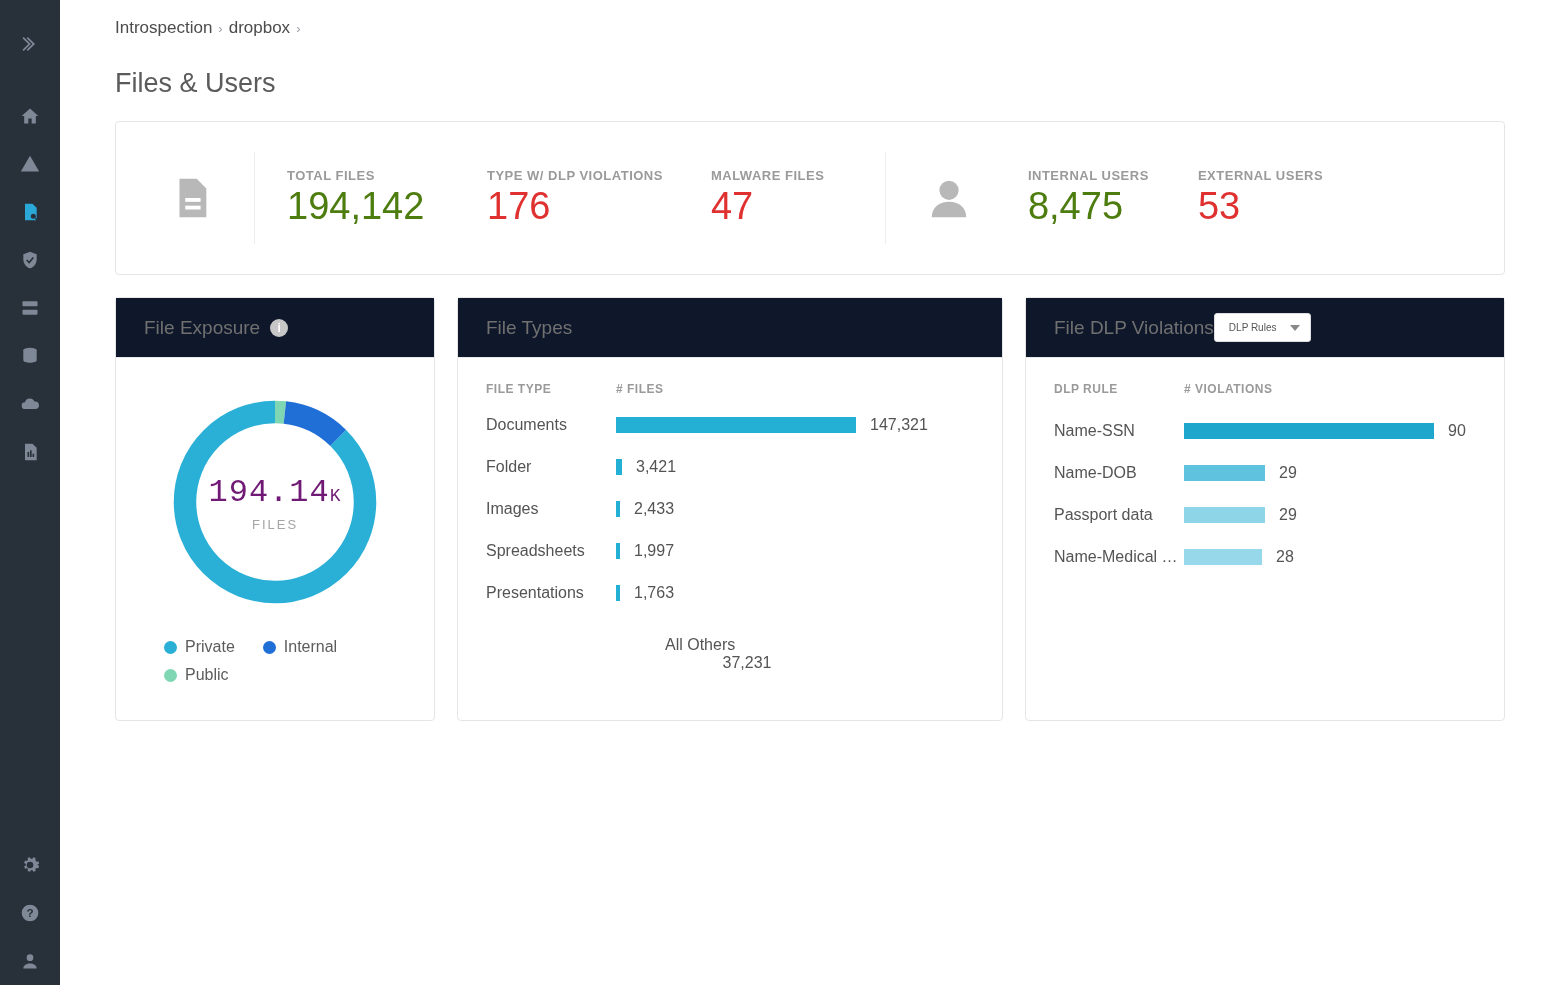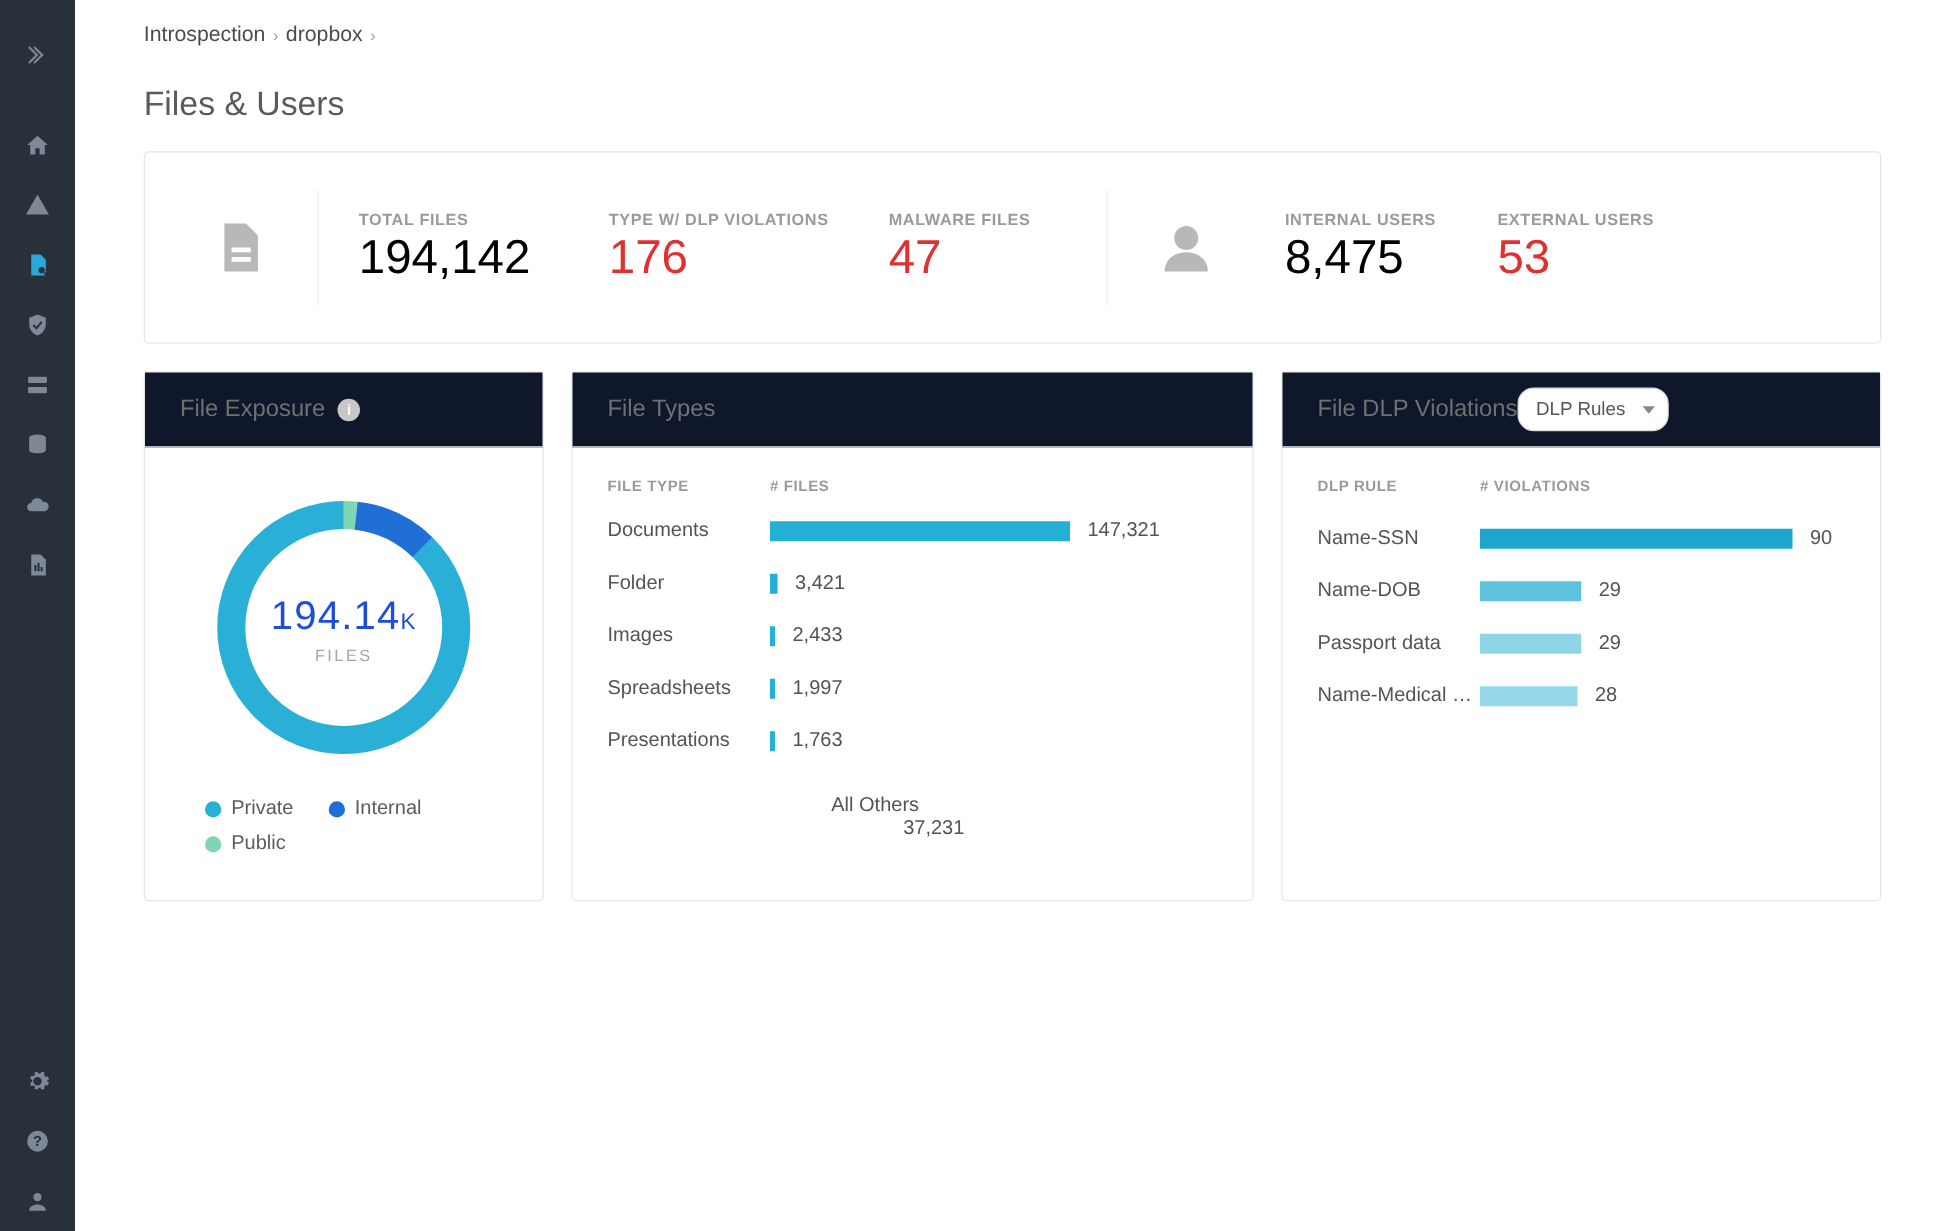--- a/index.html
+++ b/index.html
@@ -19,52 +19,52 @@
   .title-row h1 { font-size:33px; font-weight:600; color:#2b2b2b;}
   .dropbox-logo { width:46px; height:46px; }
   .section-title { font-size:27px; font-weight:400; color:#5b5b5b; margin:30px 0 22px 0;}
   
   .stats-card { border:1px solid #e6e6e6; border-radius:4px; display:flex; align-items:center; padding:30px 20px; }
   .stat-icon { width:110px; display:flex; justify-content:center; color:#b8b8b8;}
   .stat-icon svg{ width:46px; height:46px; fill:currentColor;}
   .stat-sep { width:1px; height:92px; background:#eee; margin:0 8px;}
   .stat-block { padding:0 24px; min-width:170px;}
   .stat-label { font-size:13px; letter-spacing:.5px; color:#9a9a9a; font-weight:600; line-height:1.3;}
-  .stat-value { font-size:38px; font-weight:400; color:#000000; }
+  .stat-value { font-size:38px; font-weight:400; color:#4d7c0f; }
   .stat-value.red { color:#e03131; }
   .stat-block.wide{min-width:200px;}
   
   .panels { display:flex; gap:22px; margin-top:22px; }
   .panel { border:1px solid #e6e6e6; border-radius:4px; background:#fff; }
   .panel-header { background:#0f172a; border-bottom:1px solid #eaeaea; height:60px; display:flex; align-items:center; padding:0 28px; font-size:19px; color:#707070;}
   .panel-header .info-icon { width:18px; height:18px; background:#c7c7c7; border-radius:50%; margin-left:10px; display:flex; align-items:center; justify-content:center; color:#fff; font-size:12px; font-weight:700;}
   .panel-body { padding:24px 28px; }
   
   .panel.exposure{ width:320px;}
   .donut-wrap{ display:flex; flex-direction:column; align-items:center; position:relative; padding-top:10px;}
   .donut-center{ position:absolute; top:92px; text-align:center; width:100%;}
-  .donut-center .num{ font-size:32px; color:#1d4ed8; letter-spacing:1px;}
+  .donut-center .num{ font-size:32px; color:#701a75; letter-spacing:1px;font-family:Liberation Mono, monospace;}
   .donut-center .k{ font-size:18px;}
   .donut-center .sub{ font-size:13px; letter-spacing:2px; color:#a5a5a5; margin-top:6px;}
   .legend{ display:flex; flex-wrap:wrap; gap:10px 28px; margin-top:26px; padding-left:4px; width:230px;}
   .legend-item{ display:flex; align-items:center; gap:8px; font-size:16px; color:#5c5c5c;}
   .legend-dot{ width:13px; height:13px; border-radius:50%;}
   
   .panel.types{ flex:1;}
   .ft-head{ display:flex; font-size:12px; letter-spacing:.5px; color:#9a9a9a; font-weight:600; margin-bottom:20px;}
   .ft-head .c1{width:130px;}
   .ft-row{ display:flex; align-items:center; margin-bottom:24px; font-size:16px; color:#545454;}
   .ft-row .name{ width:130px;}
   .ft-row .bar-area{ flex:1; display:flex; align-items:center; gap:14px;}
   .ft-bar{ height:16px; background:#24b0d4;}
   .ft-row.allothers{ margin-top:34px;flex-direction:column;}
   
   .panel.dlp{ width:480px;}
   .panel.dlp .panel-header{ justify-content:flex-start;}
-  .dropdown{ background:#fff; border:1px solid #ddd; border-radius:13px; padding:8px 34px 8px 14px; font-size:15px; color:#555; position:relative; cursor:pointer;}
+  .dropdown{ background:#fff; border:1px solid #ddd; border-radius:3px; padding:8px 34px 8px 14px; font-size:10px; color:#555; position:relative; cursor:pointer;}
   .dropdown .caret{ position:absolute; right:10px; top:50%; transform:translateY(-50%); width:0; height:0; border-left:5px solid transparent; border-right:5px solid transparent; border-top:6px solid #888;}
   .dlp-head{ display:flex; font-size:12px; letter-spacing:.5px; color:#9a9a9a; font-weight:600; margin-bottom:26px;}
   .dlp-head .c1{ width:130px;}
   .dlp-row{ display:flex; align-items:center; margin-bottom:24px; font-size:16px; color:#545454;}
   .dlp-row .name{ width:130px; white-space:nowrap; overflow:hidden; text-overflow:ellipsis;}
   .dlp-row .bar-area{ flex:1; display:flex; align-items:center; gap:14px;}
   .dlp-bar{ height:16px;}
 </style>
 </head>
 <body>

